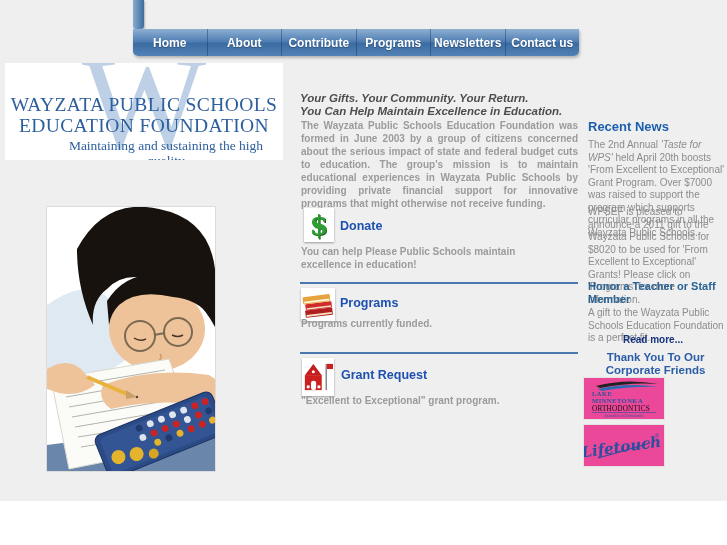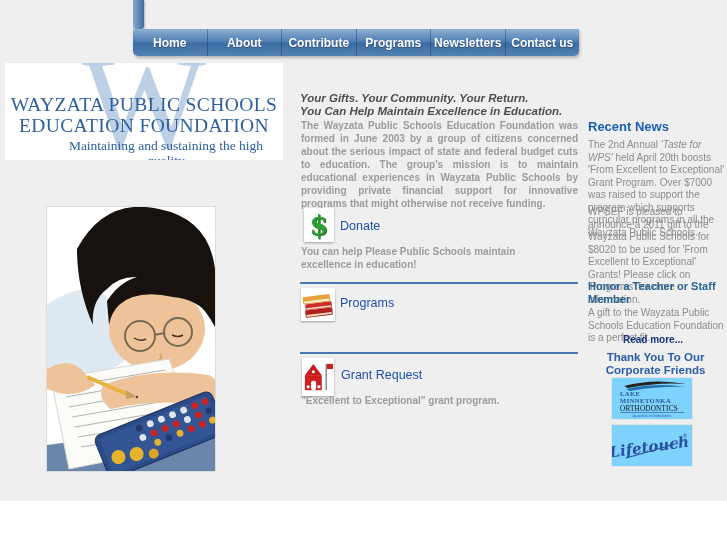--- a/index.html
+++ b/index.html
@@ -34,36 +34,36 @@
   .photo { position:absolute; left:47px; top:207px; width:168px; height:264px;
     background:#ffffff; box-shadow:0 0 0 1px #dcdcdc; }
 
   
   .headline { position:absolute; left:300px; top:92px; width:280px; 
     font-size:11.5px; font-weight:bold; font-style:italic; color:#4d4d4d; line-height:13px; }
   .intro { position:absolute; left:301px; top:119px; width:277px; font-size:10px; font-weight:bold;
     color:#9b9b9b; text-align:justify; line-height:13px; }
   .icon-box { position:absolute; background:#ffffff; box-shadow:0 1px 2px rgba(0,0,0,.35);
     display:flex; align-items:center; justify-content:center; cursor:pointer; }
-  .sec-label { position:absolute; font-size:12.5px; font-weight:normal; color:#1d50b0; cursor:pointer; }
+  .sec-label { position:absolute; font-size:12.5px; font-weight:bold; color:#1d50b0; cursor:pointer; }
   .sec-text { position:absolute; width:262px; font-size:10px; font-weight:bold; color:#9b9b9b; line-height:13px; }
   .sep { position:absolute; left:300px; width:278px; height:2px; background:#4a77ad; }
   .dollar { font-family:"DejaVu Serif",serif; font-weight:bold; font-size:27px; color:#2f9e33;
     text-shadow:1px 1px 0 #166b1c; line-height:1; }
 
   
   .news-title { position:absolute; left:588px; top:119px; font-size:13px; font-weight:bold; color:#1d5fae; }
   .news-p { position:absolute; left:588px; width:138px; font-size:10px; color:#8c8c8c; line-height:12.5px; }
   .honor-title { position:absolute; left:588px; top:280px; width:140px; font-size:11px;
     font-weight:bold; color:#2a6496; line-height:13px; }
   .read-more { position:absolute; left:588px; top:334px; font-size:10px; font-weight:bold;
     color:#16337f; cursor:pointer;margin-left:35px; }
   .corp-title { position:absolute; left:584px; top:351px; width:143px; text-align:center;
     font-size:11.5px; font-weight:bold; color:#2a5da8; line-height:13px; }
-  .sponsor { position:absolute; left:612px; width:80px; height:41px; background:#7dd3fc;
+  .sponsor { position:absolute; left:584px; width:80px; height:41px; background:#ec4899;
     box-shadow:0 0 0 1px #e2e2e2; cursor:pointer; }
 
   .yellow-bar { position:absolute; left:0; top:532px; width:727px; height:13px; background:#ffd400; }
 </style>
 </head>
 <body>
 
 <div id="canvas">
 
   <div class="top-tab"></div>
@@ -165,20 +165,21 @@
         <rect x="2" y="21" width="30" height="8" rx="1" fill="#b01f1f"></rect>
         <rect x="3" y="26" width="28" height="2" fill="#f2e2c2"></rect>
         <rect x="3" y="14" width="29" height="7" rx="1" fill="#cf2b2b"></rect>
         <rect x="4" y="18.5" width="27" height="1.8" fill="#f2e2c2"></rect>
         <rect x="1" y="6" width="30" height="8" rx="1" fill="#e6a23c"></rect>
         <rect x="2" y="11" width="28" height="2" fill="#fdf3d8"></rect>
       </g>
     </svg>
   </div>
   <div class="sec-label" style="left:340px;top:296px;">Programs</div>
+  <div class="sec-text" style="left:301px;top:317px;">Programs currently funded.</div>
   <div class="sep" style="top:352px;"></div>
 
   <div class="icon-box" style="left:302px;top:358px;width:32px;height:38px;">
     <svg width="30" height="36" viewBox="0 0 32 38">
       <rect x="24" y="5" width="1.6" height="28" fill="#8a8a8a"></rect>
       <rect x="25.6" y="5" width="7" height="5.5" fill="#cc2020"></rect>
       <polygon points="2,17 11,5 20,17" fill="#c41d1d"></polygon>
       <rect x="2" y="17" width="18" height="16" fill="#cc1f1f"></rect>
       <rect x="8.5" y="23" width="5.5" height="10" rx="2.5" fill="#ffffff"></rect>
       <rect x="4" y="28" width="3" height="3" fill="#ffffff"></rect>

